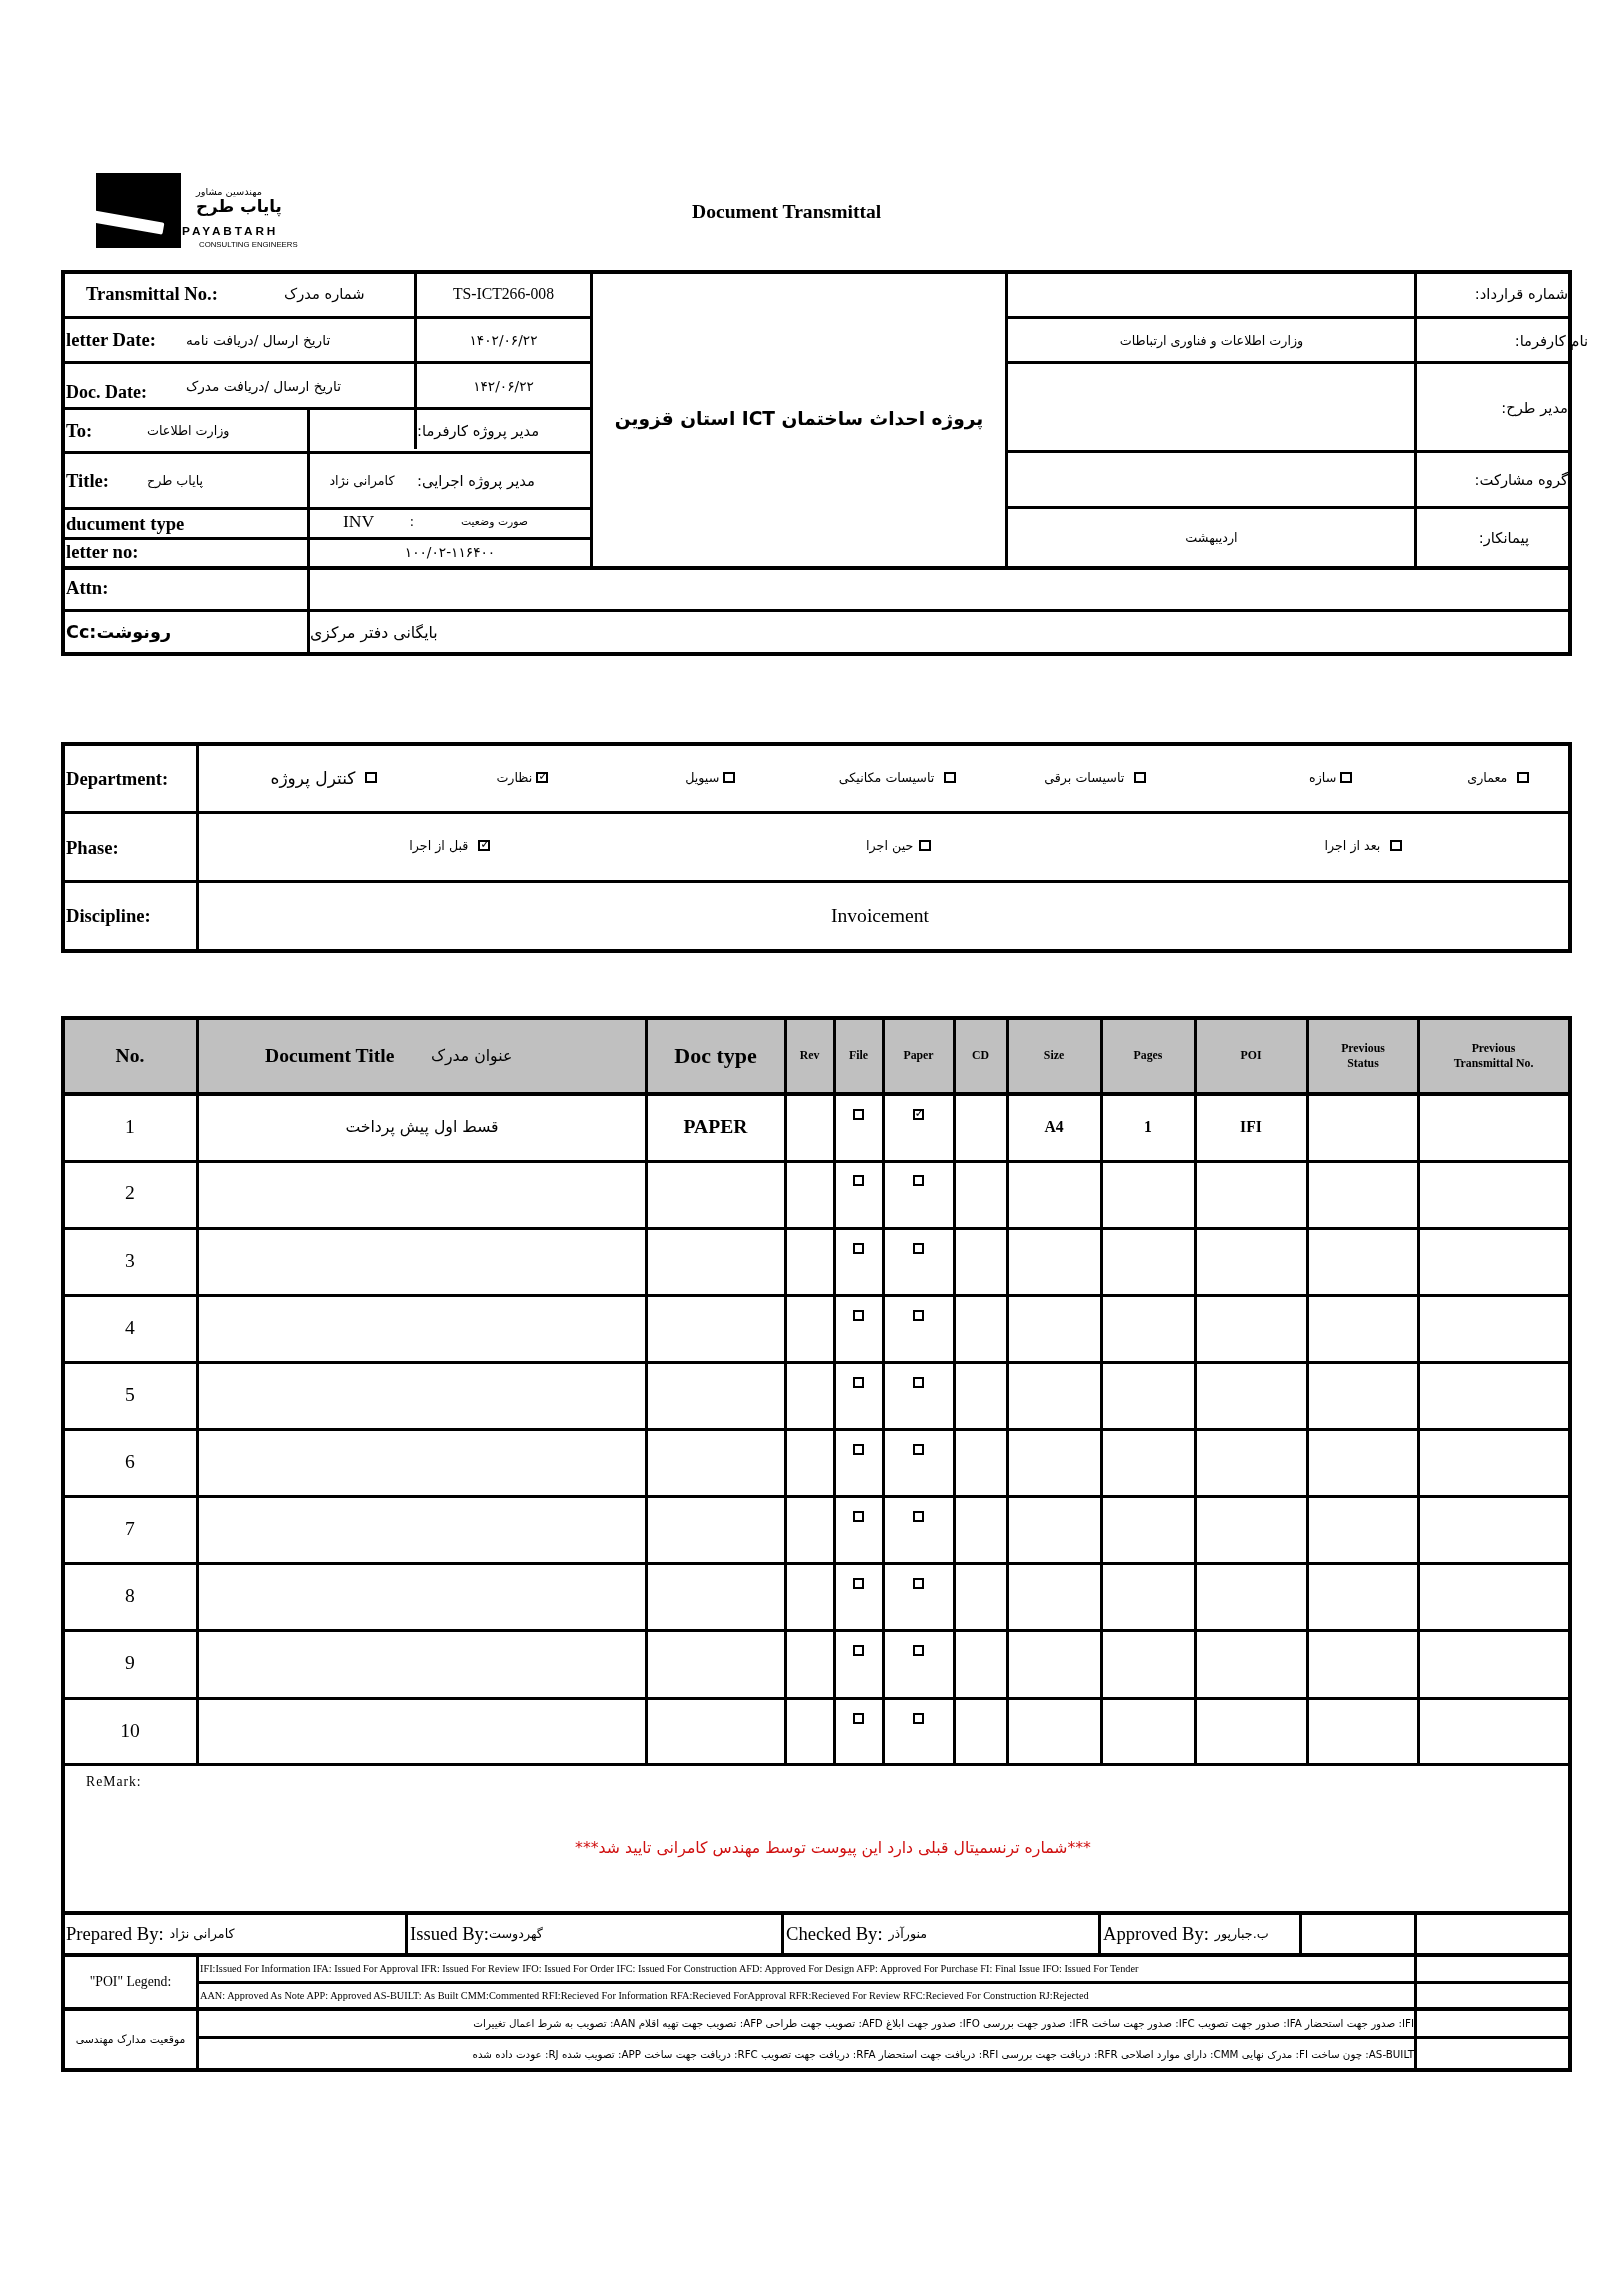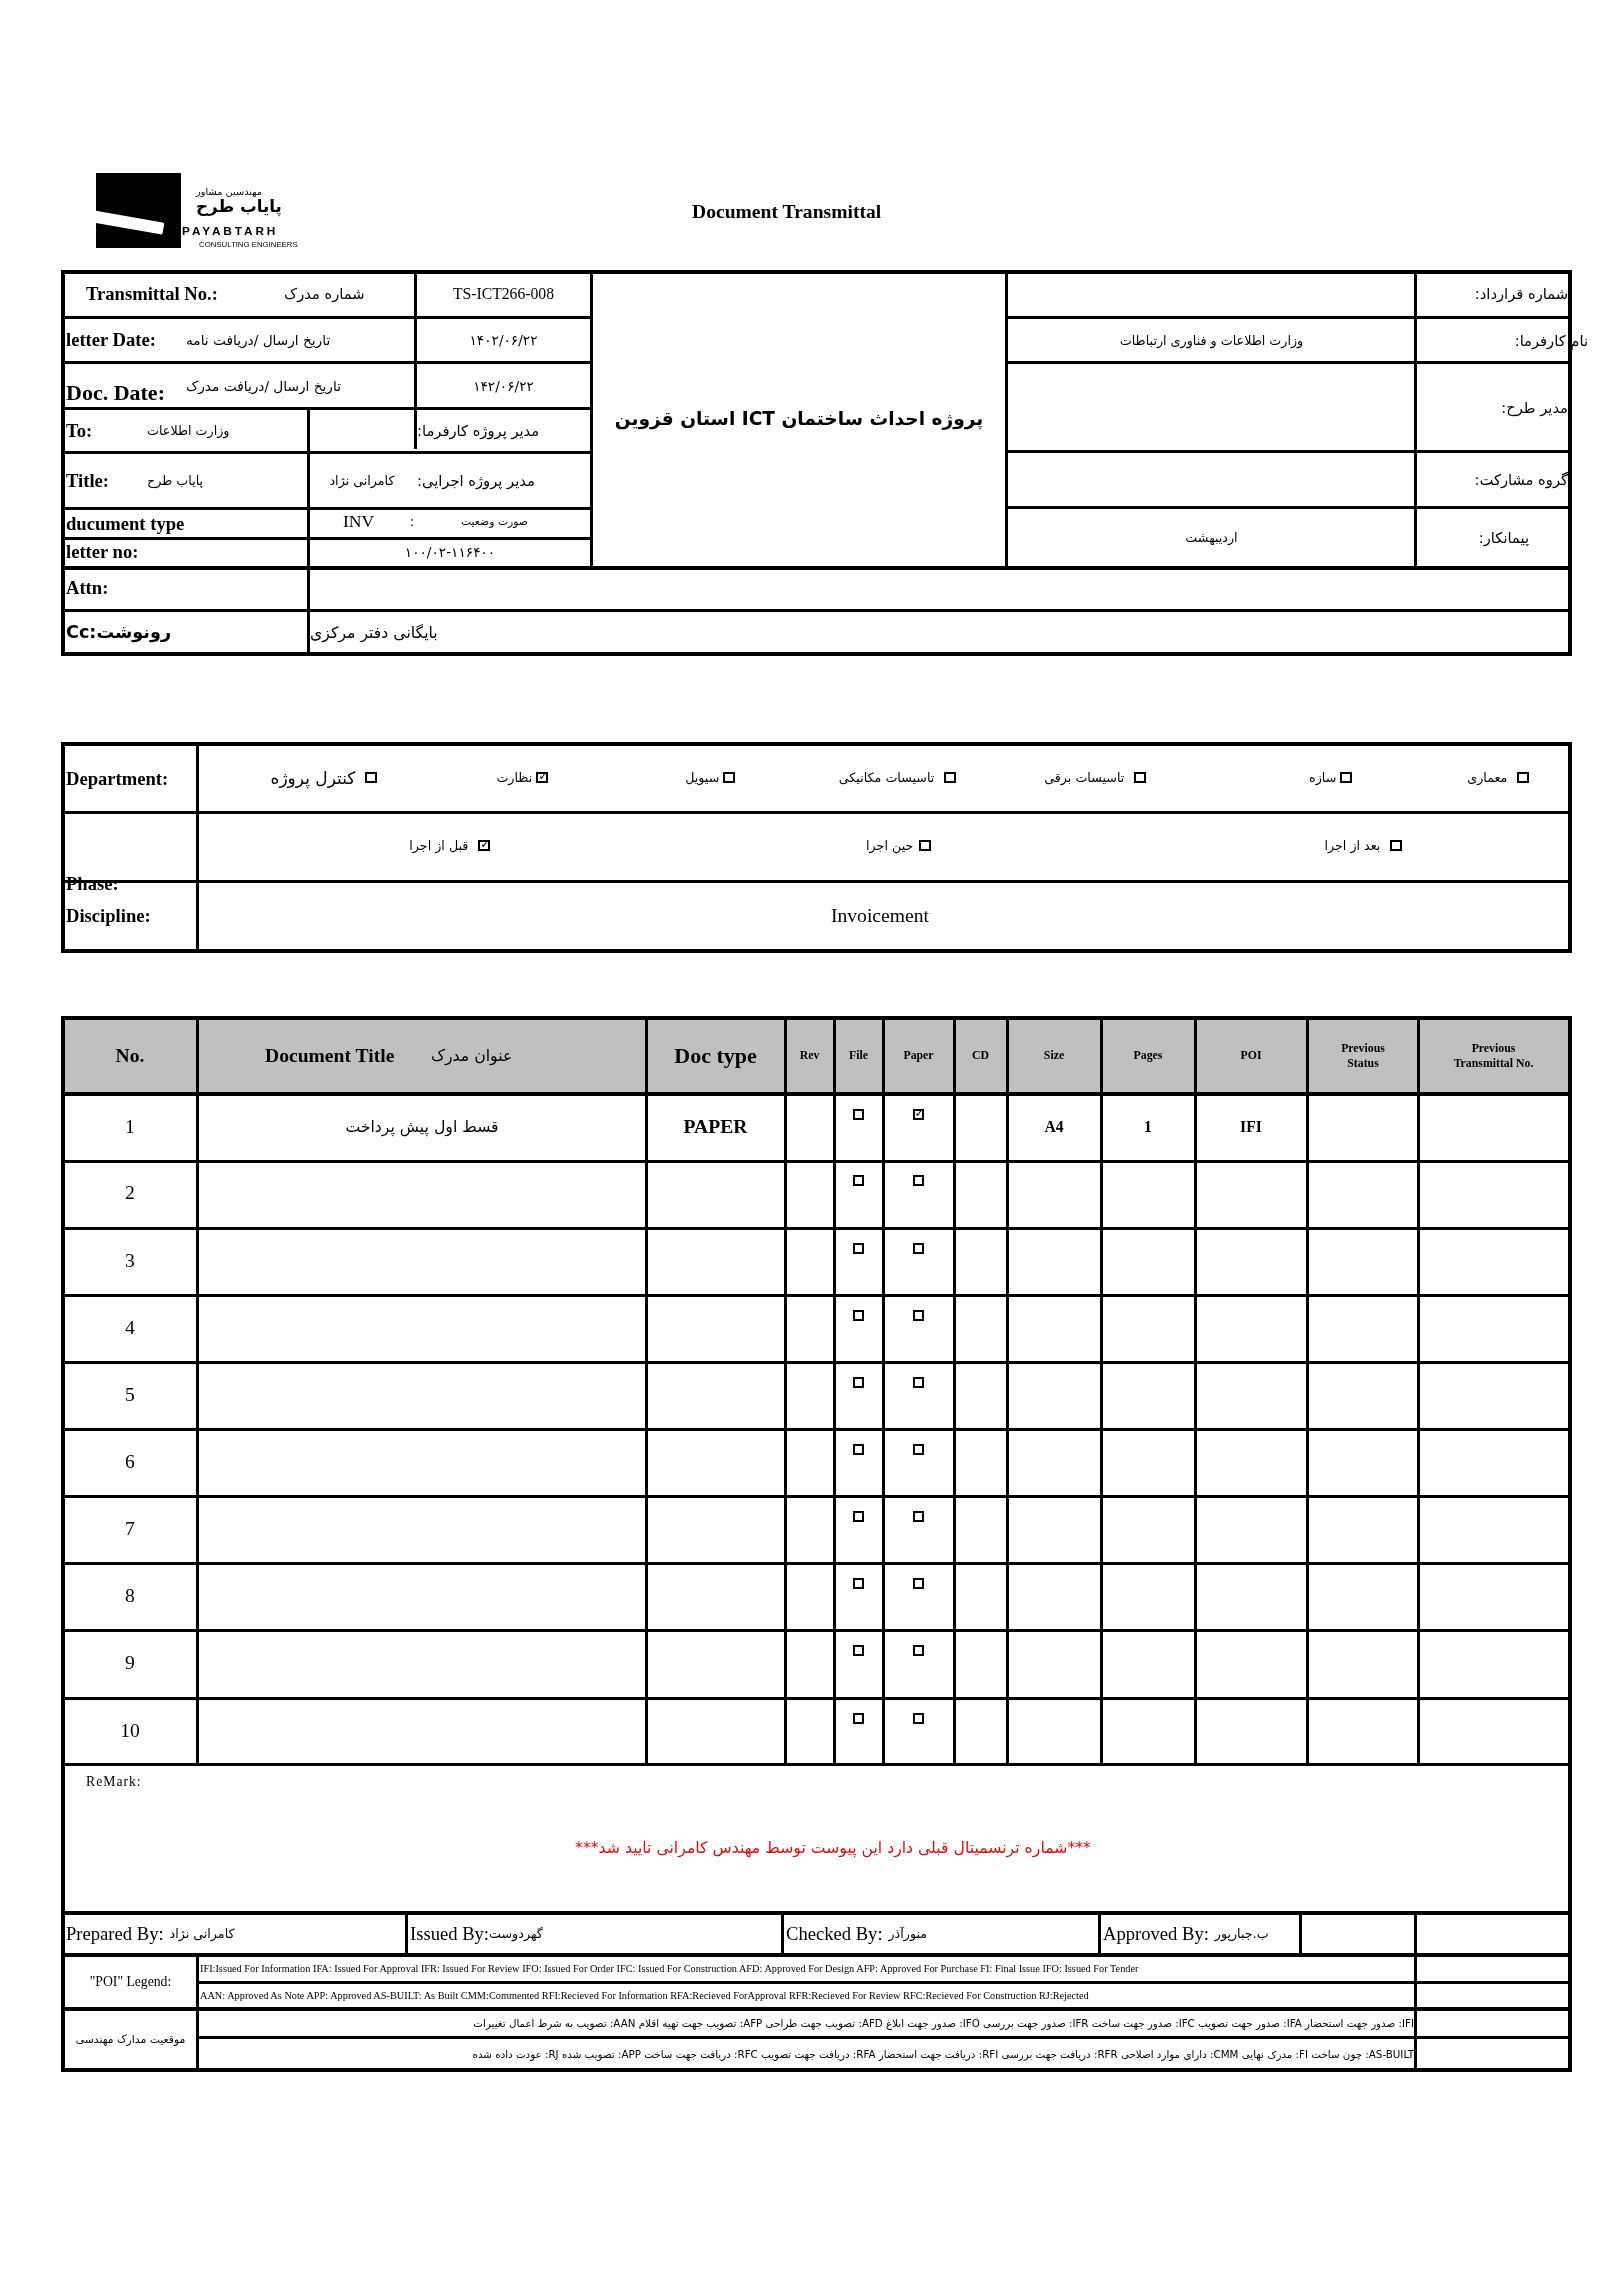--- a/index.html
+++ b/index.html
@@ -72,21 +72,21 @@
   <div class="hline" style="left:1005px;top:506px;width:567px;"></div>
 
   <div class="cell bold" style="left:86px;top:272px;width:196px;height:43px;font-size:18.6px;">Transmittal No.:</div>
   <div class="cell fa right rtl" style="left:284px;top:272px;width:118px;height:43px;font-size:14.7px;">شماره مدرک</div>
   <div class="cell center" style="left:417px;top:272px;width:173px;height:43px;font-size:15.7px;">TS-ICT266-008</div>
 
   <div class="cell bold" style="left:66px;top:319px;width:118px;height:42px;font-size:18.6px;">letter Date:</div>
   <div class="cell fa right rtl" style="left:186px;top:319px;width:201px;height:42px;font-size:13.7px;">تاریخ ارسال /دریافت نامه</div>
   <div class="cell center fa" style="left:417px;top:319px;width:173px;height:42px;font-size:13.7px;">۱۴۰۲/۰۶/۲۲</div>
 
-  <div class="cell bold" style="left:66px;top:364px;width:118px;height:57px;font-size:22px;">Doc. Date:</div>
+  <div class="cell bold" style="left:66px;top:364px;width:118px;height:57px;font-size:18px;">Doc. Date:</div>
   <div class="cell fa right rtl" style="left:186px;top:364px;width:201px;height:43px;font-size:13.7px;">تاریخ ارسال /دریافت مدرک</div>
   <div class="cell center fa" style="left:417px;top:364px;width:173px;height:43px;font-size:13.7px;">۱۴۲/۰۶/۲۲</div>
 
   <div class="cell bold" style="left:66px;top:410px;width:78px;height:41px;font-size:18.6px;">To:</div>
   <div class="cell fa right rtl" style="left:147px;top:410px;width:159px;height:41px;font-size:12.7px;">وزارت اطلاعات</div>
   <div class="cell" style="left:310px;top:410px;width:104px;height:41px;"></div>
   <div class="cell fa right rtl" style="left:417px;top:410px;width:173px;height:41px;font-size:14.7px;">مدیر پروژه کارفرما:</div>
 
   <div class="cell bold" style="left:66px;top:454px;width:78px;height:53px;font-size:18.6px;">Title:</div>
   <div class="cell fa right rtl" style="left:147px;top:454px;width:159px;height:53px;font-size:12.7px;">پایاب طرح</div>
@@ -158,21 +158,21 @@
     </div>
   <div class="cell fa rtl" style="left:470px;top:755px;width:78px;height:45px;font-size:12.7px;gap:3.9px;">
       <span class="cb checked"></span>
       <span>نظارت</span>
     </div>
   <div class="cell fa rtl" style="left:259px;top:755px;width:118px;height:45px;font-size:17px;gap:9.8px;">
       <span class="cb"></span>
       <span>کنترل پروژه</span>
     </div>
 
-  <div class="cell bold" style="left:66px;top:814px;width:127px;height:67px;font-size:18.6px;margin-top:36px;">Phase:</div>
+  <div class="cell bold" style="left:66px;top:814px;width:127px;height:67px;font-size:18.6px;">Phase:</div>
   <div class="cell fa rtl" style="left:1294px;top:823px;width:108px;height:45px;font-size:12.7px;gap:9.8px;">
       <span class="cb"></span>
       <span>بعد از اجرا</span>
     </div>
   <div class="cell fa rtl" style="left:833px;top:823px;width:98px;height:45px;font-size:12.7px;gap:5.9px;">
       <span class="cb"></span>
       <span>حین اجرا</span>
     </div>
   <div class="cell fa rtl" style="left:382px;top:823px;width:108px;height:45px;font-size:12.7px;gap:9.8px;">
       <span class="cb checked"></span>

